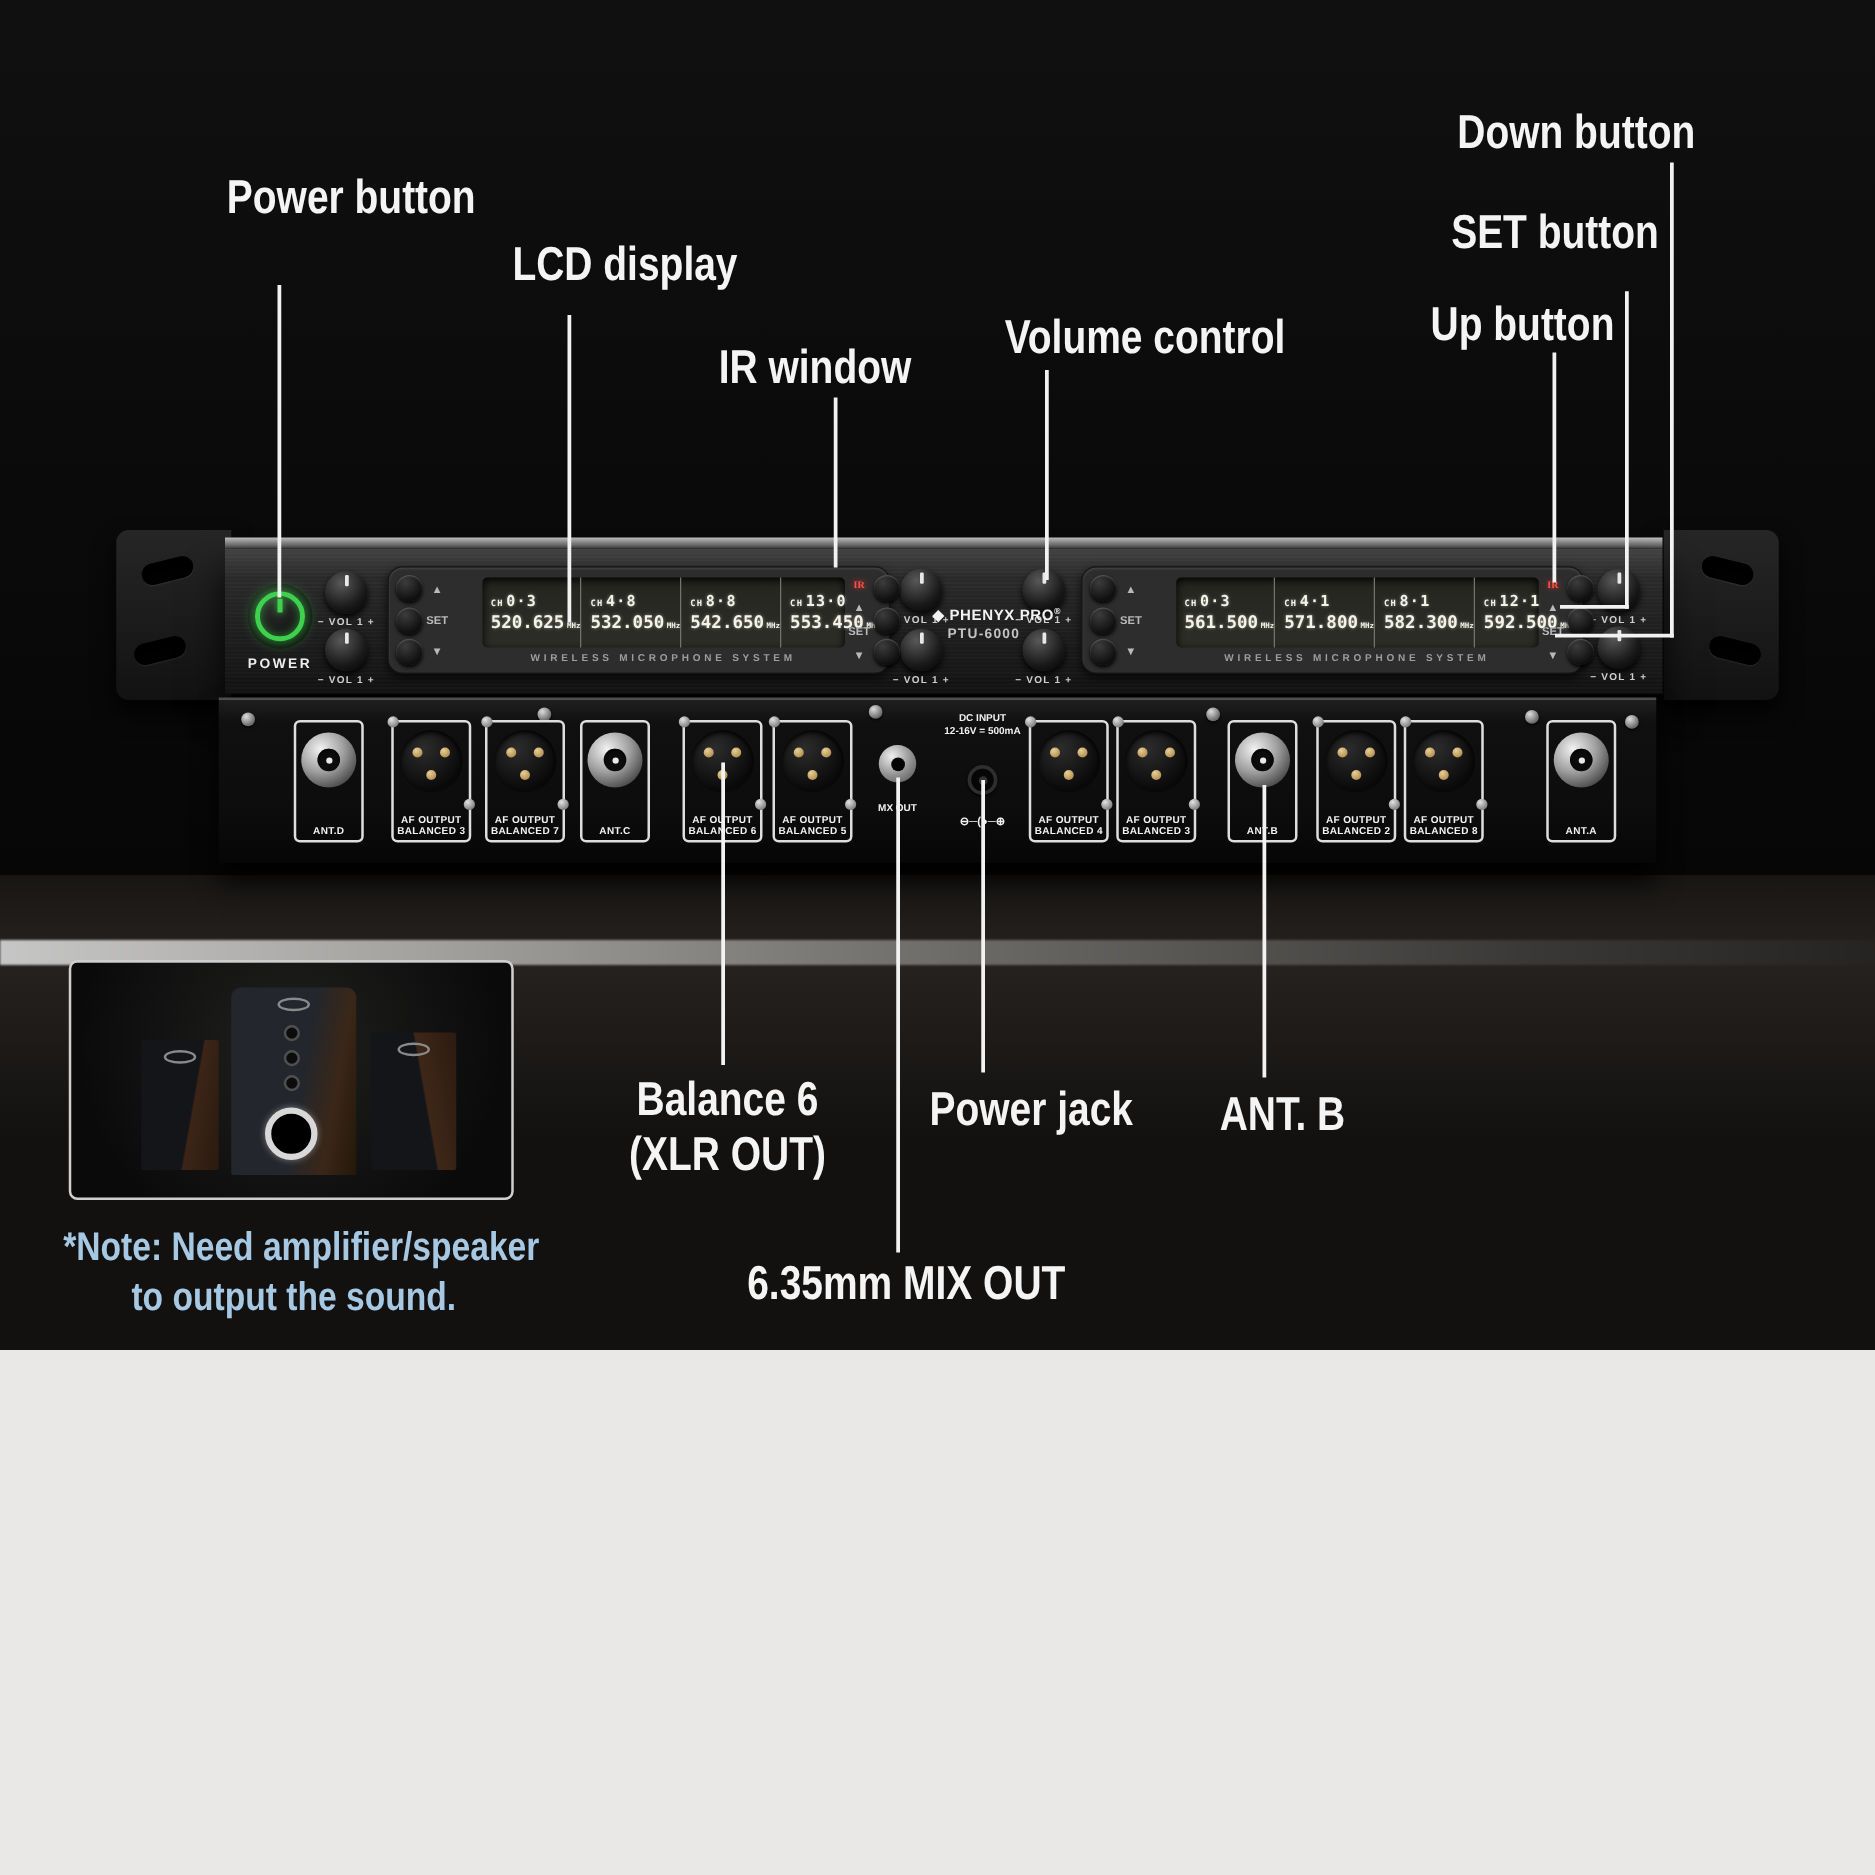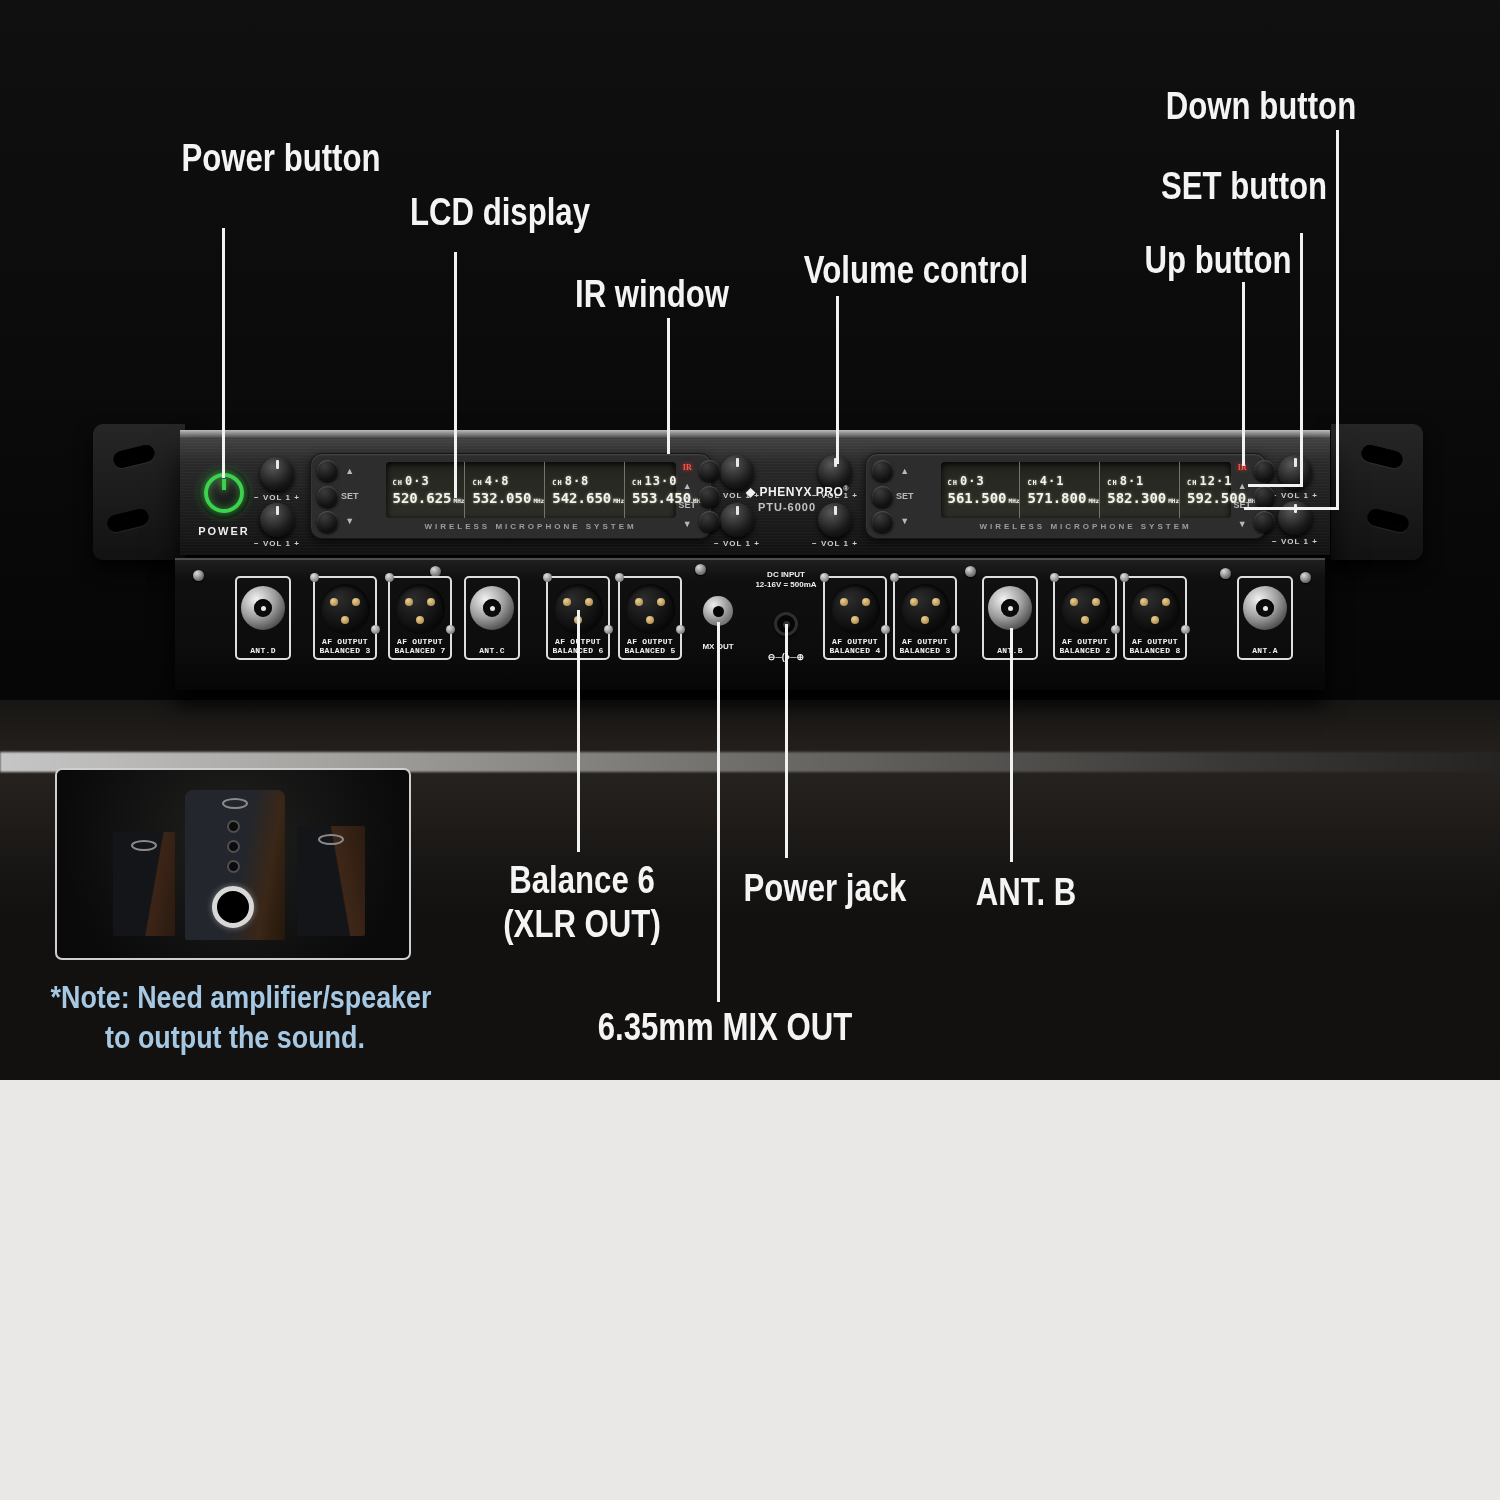--- a/index.html
+++ b/index.html
@@ -79,21 +79,21 @@
   .mhz{font-size:6px;margin-left:2px;}
   .sysline{margin-top:4px;color:#9d9d9d;font-size:8px;font-weight:700;letter-spacing:3px;white-space:nowrap;}
   .brand-block{position:absolute;left:566px;top:46px;width:82px;text-align:center;white-space:nowrap;}
   .brand-line{color:#f2f2f2;font-size:12px;font-weight:700;letter-spacing:.5px;}
   .brand-line .reg{font-size:7px;vertical-align:super;}
   .model-line{color:#c4c4c4;font-size:11px;font-weight:700;margin-top:2px;letter-spacing:1px;}
   
   .rear-panel{position:absolute;left:175px;top:558px;width:1150px;height:132px;
     background:linear-gradient(180deg,#1f1f1f 0%,#101010 14%,#0c0c0c 70%,#060606 100%);
     border-top:2px solid #4e4e4e;box-shadow:0 14px 20px rgba(0,0,0,.9);}
-  .conn{position:absolute;top:16px;height:84px;border:2px solid #dedede;border-radius:5px;font-family:Liberation Mono, monospace;}
+  .conn{position:absolute;top:16px;height:98px;border:2px solid #dedede;border-radius:5px;}
   .conn .clab{position:absolute;left:0;right:0;bottom:3px;text-align:center;color:#f2f2f2;
     font-size:8px;font-weight:700;line-height:9px;letter-spacing:.3px;}
   .xlr-body{position:absolute;left:50%;top:6px;width:50px;height:50px;margin-left:-25px;border-radius:50%;
     background:radial-gradient(circle at 38% 30%,#2c2c2c,#0a0a0a 70%);box-shadow:inset 0 2px 4px #000;}
   .pin{position:absolute;width:8px;height:8px;border-radius:50%;
     background:radial-gradient(circle at 35% 30%,#e8cf96,#a07c3c);}
   .conn.xlr::before,.conn.xlr::after{content:"";position:absolute;width:9px;height:9px;border-radius:50%;
     background:radial-gradient(circle at 35% 30%,#e2e2e2,#5c5c5c);}
   .conn.xlr::before{left:-5px;top:-5px;}
   .conn.xlr::after{right:-5px;bottom:24px;}

